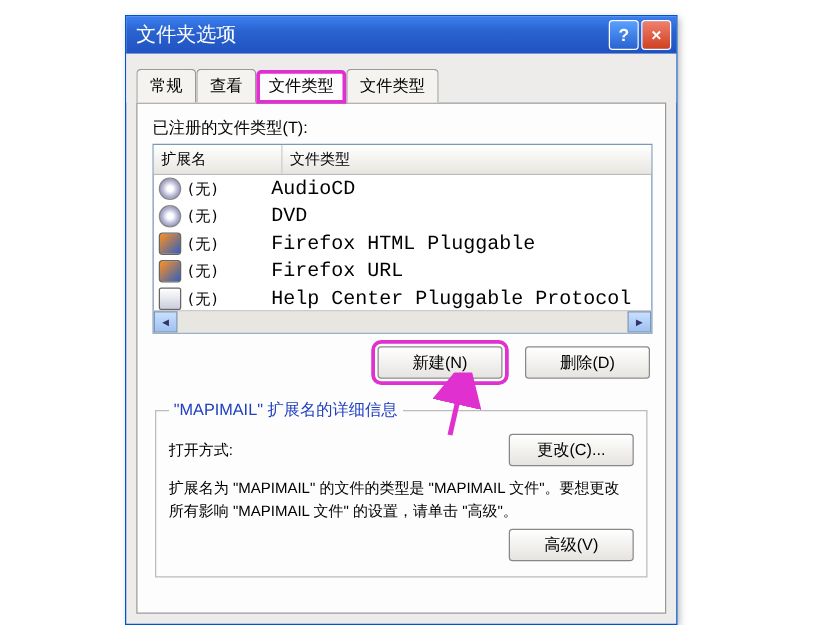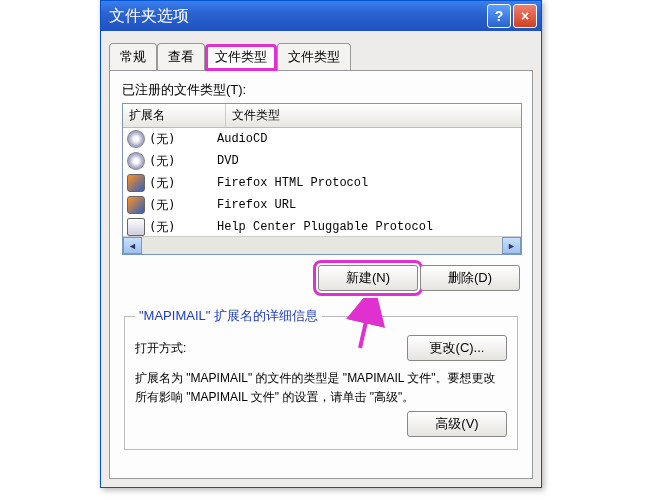--- a/index.html
+++ b/index.html
@@ -8,21 +8,21 @@
     font-size: 12px;
     background: #fff;
     width: 672px;
     height: 500px;
     position: relative;
     overflow: hidden;
   }
   .dialog {
     position: absolute;
     left: 100px;
-    top: 0;
+    top: 12px;
     width: 440px;
     border: 1px solid #0055cc;
     background: #eeecea;
     box-shadow: 2px 2px 6px rgba(0,0,0,0.3);
   }
   .titlebar {
     height: 30px;
     background: linear-gradient(to bottom, #3b7ff0 0%, #2a63d0 40%, #1f52c0 100%);
     display: flex;
     align-items: center;
@@ -115,40 +115,40 @@
     width: 16px; height: 16px;
     border-radius: 50%;
     margin-right: 4px;
     display: inline-block;
     flex-shrink: 0;
   }
   .icon-cd { background: radial-gradient(circle,#fff 20%,#aac 60%,#88a 100%); border:1px solid #888;}
   .icon-ff { background: linear-gradient(135deg,#ff9020,#3060c0); border:1px solid #666; border-radius:3px;}
   .icon-help { background: linear-gradient(#fff,#ccd); border:1px solid #666; border-radius:2px;}
   .row-ext { width: 68px; }
-  .row-type { flex: 1; font-family: "Courier New", monospace; font-size: 12px;}
+  .row-type { flex: 1; font-family: "Courier New", monospace; font-size: 16px;}
   .hscroll {
     height: 17px;
     background: #e8e6e0;
     border-top: 1px solid #ccc;
     display: flex;
     align-items: center;
   }
   .hscroll .arrow {
     width: 17px; height: 15px;
     background: linear-gradient(#c8e0ff,#a0c0f0);
     border: 1px solid #7a98b8;
     display:flex;align-items:center;justify-content:center;
     font-size:9px;color:#336;
   }
   .hscroll .track { flex:1; background:#d8e8ff;}
   .btn-row {
     display: flex;
     justify-content: flex-end;
-    gap: 2px;
+    gap: 18px;
     margin-top: 10px;
   }
   .btn {
     min-width: 78px;
     padding: 3px 10px;
     border: 1px solid #888;
     border-radius: 3px;
     background: linear-gradient(to bottom,#fff,#e6e4e0);
     font-size: 13px;
     text-align: center;
@@ -228,21 +228,21 @@
           <span class="row-type">AudioCD</span>
         </div>
         <div class="list-row">
           <span class="row-icon icon-cd"></span>
           <span class="row-ext">(无)</span>
           <span class="row-type">DVD</span>
         </div>
         <div class="list-row">
           <span class="row-icon icon-ff"></span>
           <span class="row-ext">(无)</span>
-          <span class="row-type">Firefox HTML Protocol</span>
+          <span class="row-type">Firefox HTML Pluggable</span>
         </div>
         <div class="list-row">
           <span class="row-icon icon-ff"></span>
           <span class="row-ext">(无)</span>
           <span class="row-type">Firefox URL</span>
         </div>
         <div class="list-row">
           <span class="row-icon icon-help"></span>
           <span class="row-ext">(无)</span>
           <span class="row-type">Help Center Pluggable Protocol</span>

